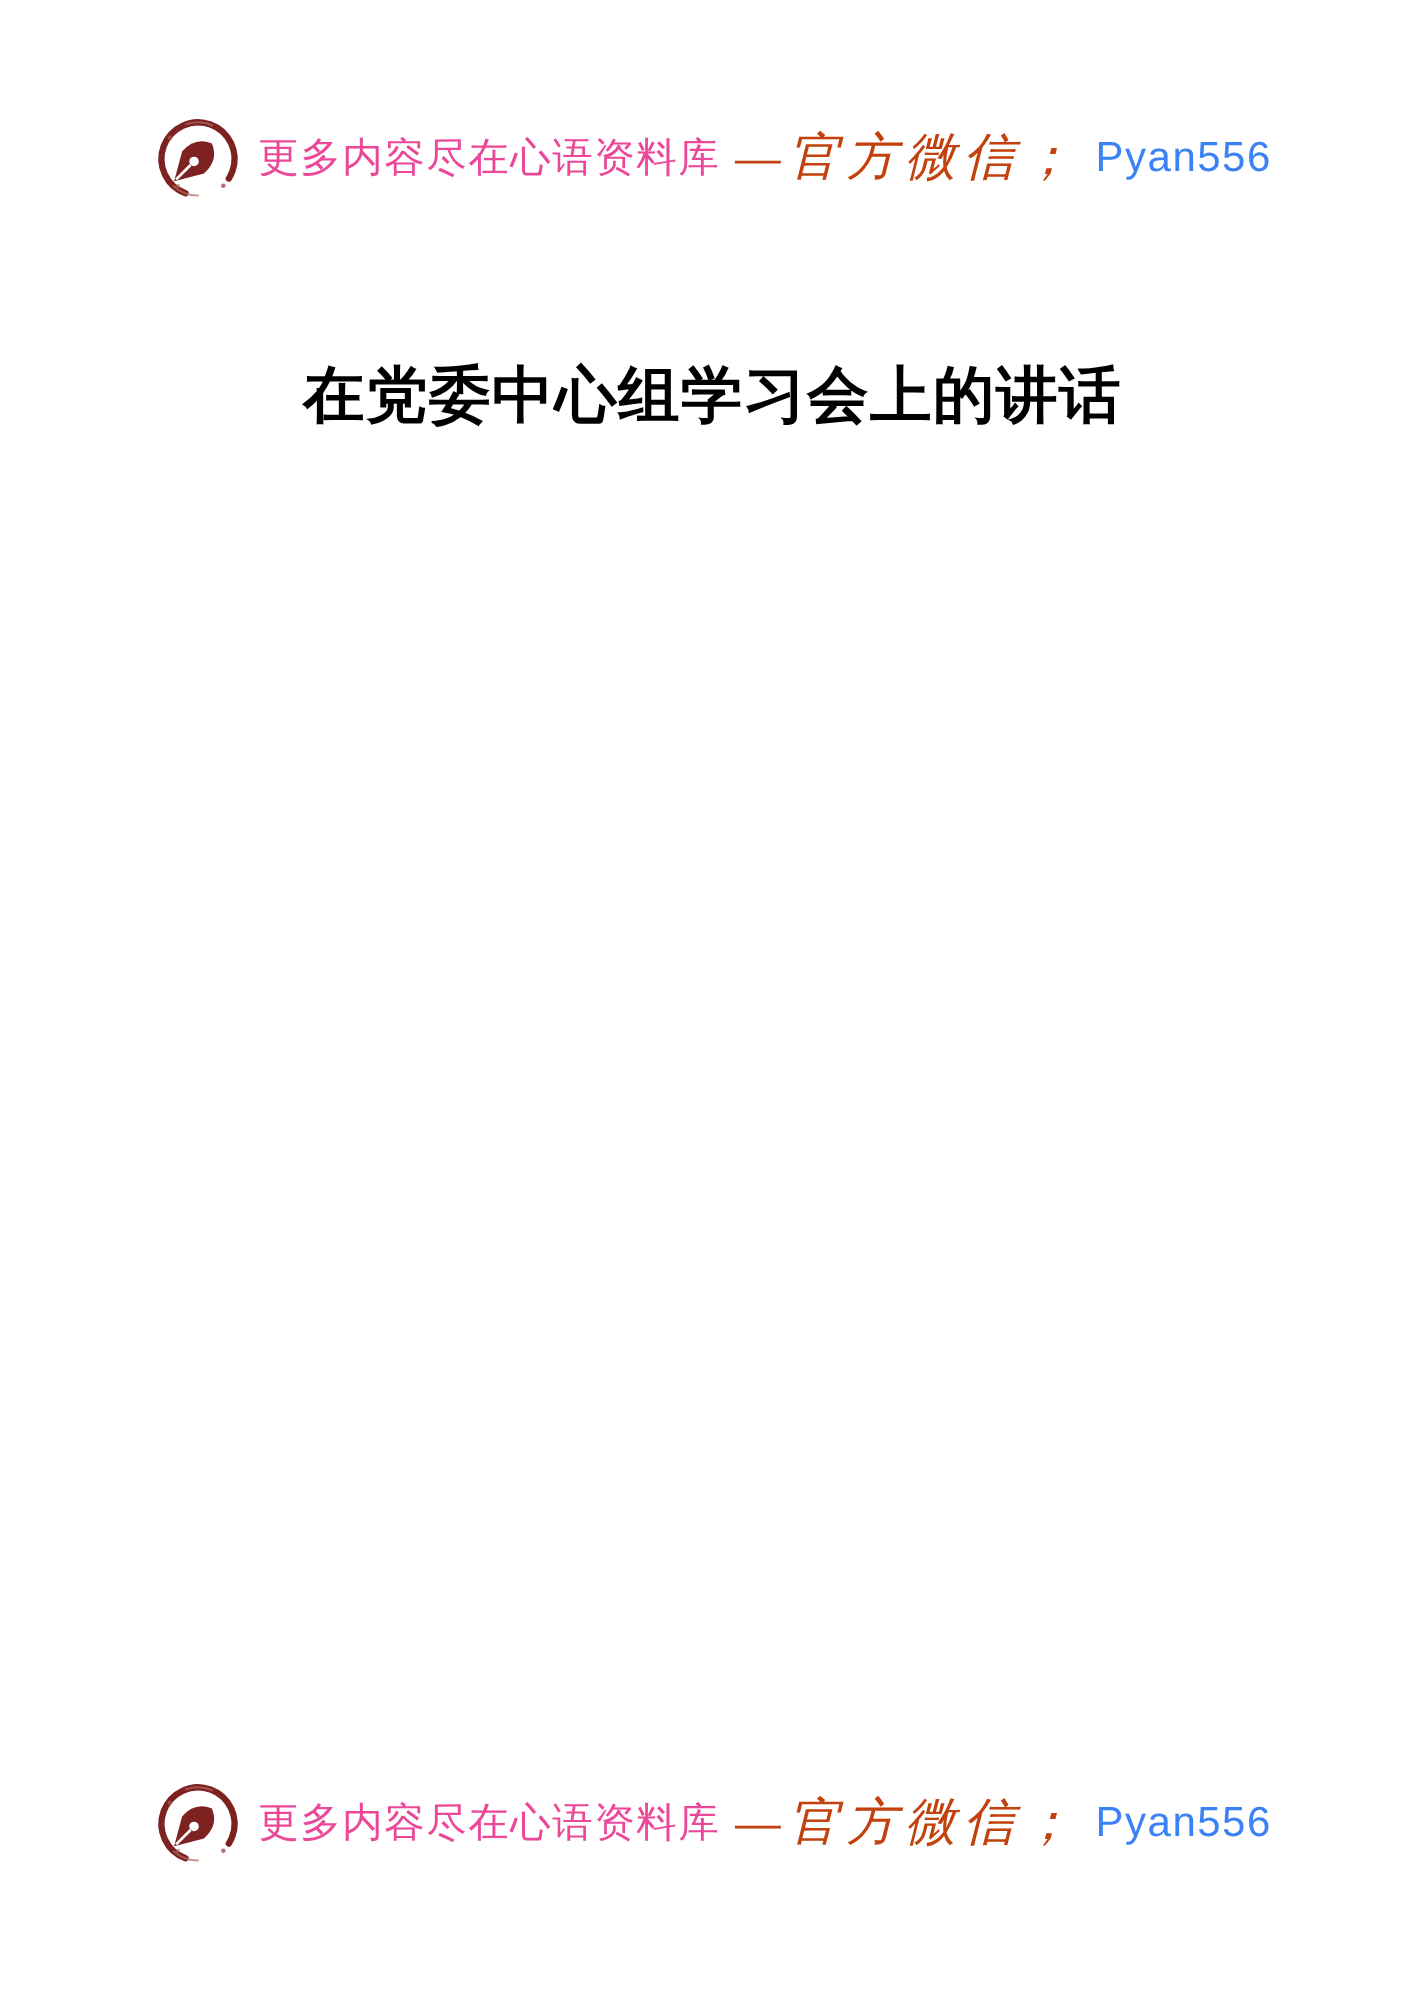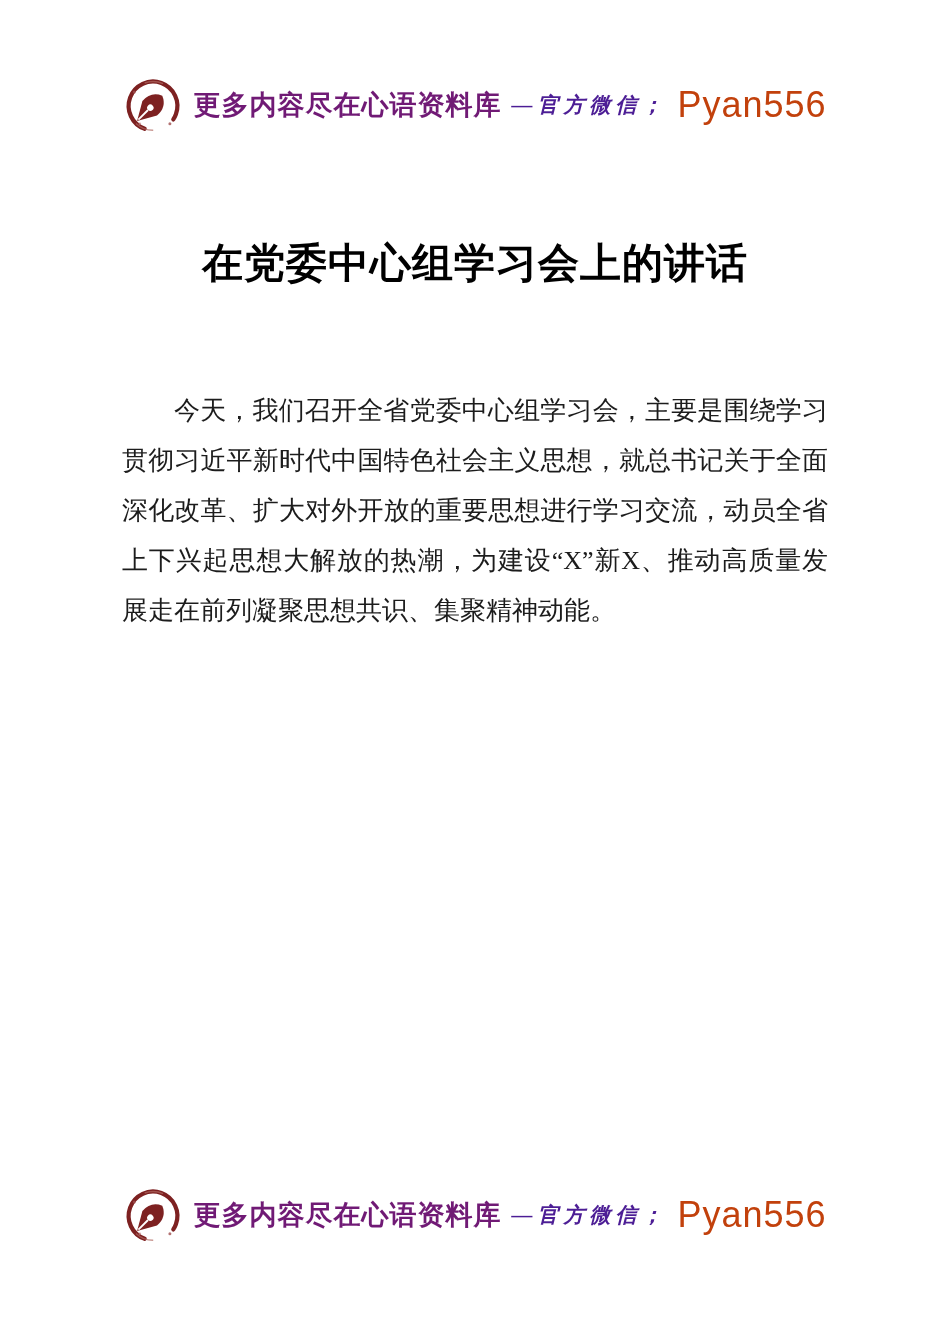--- a/index.html
+++ b/index.html
@@ -29,35 +29,35 @@
   }
   .brand--header { top: 74px; }
   .brand--footer { top: 1184px; }
   .brand .logo {
     width: 60px;
     height: 62px;
     flex: 0 0 auto;
   }
   .brand .site-text {
     font-size: 27px;
-    font-weight: bold;
-    color: #701a75;
+    font-weight: normal;
+    color: #ec4899;
     letter-spacing: 1px;
   }
   .brand .wechat-label {
-    font-size: 21px;
-    color: #4c1d95;
+    font-size: 34px;
+    color: #c2410c;
     font-style: italic;
     letter-spacing: 5px;
-    font-weight: bold;
+    font-weight: normal;
   }
   .brand .wechat-account {
     font-family: "Liberation Sans", sans-serif;
-    font-size: 36px;
-    color: #c2410c;
+    font-size: 28px;
+    color: #3b82f6;
     letter-spacing: 1px;
   }
 
   
   .doc-title {
     position: absolute;
     top: 236px;
     left: 0;
     width: 100%;
     text-align: center;
@@ -104,21 +104,20 @@
       </svg>
     </span>
     <span class="site-text">更多内容尽在心语资料库</span>
     <span class="wechat-label">—官方微信；</span>
     <span class="wechat-account">Pyan556</span>
   </div>
 
   <div class="doc-title">在党委中心组学习会上的讲话</div>
 
   <div class="doc-body">
-    <p>今天，我们召开全省党委中心组学习会，主要是围绕学习贯彻习近平新时代中国特色社会主义思想，就总书记关于全面深化改革、扩大对外开放的重要思想进行学习交流，动员全省上下兴起思想大解放的热潮，为建设“X”新X、推动高质量发展走在前列凝聚思想共识、集聚精神动能。</p>
   </div>
 
   <div class="brand brand--footer">
     <span class="logo">
       <svg viewBox="0 0 64 64" width="60" height="62" aria-hidden="true">
         <circle cx="32" cy="33" r="26" fill="none" stroke="#7d2121" stroke-width="4.5" stroke-dasharray="128 36" transform="rotate(110 32 33)" stroke-linecap="round"></circle>
         <circle cx="32" cy="33" r="26" fill="none" stroke="#b06a62" stroke-width="1.5" stroke-dasharray="20 70" transform="rotate(250 32 33)" opacity="0.7"></circle>
         <g transform="rotate(45 32 32)">
           <path d="M32 56 L21 37 Q20 23 32 18 Q44 23 43 37 Z" fill="#7d2121"></path>
           <circle cx="32" cy="36" r="3.4" fill="#ffffff"></circle>

